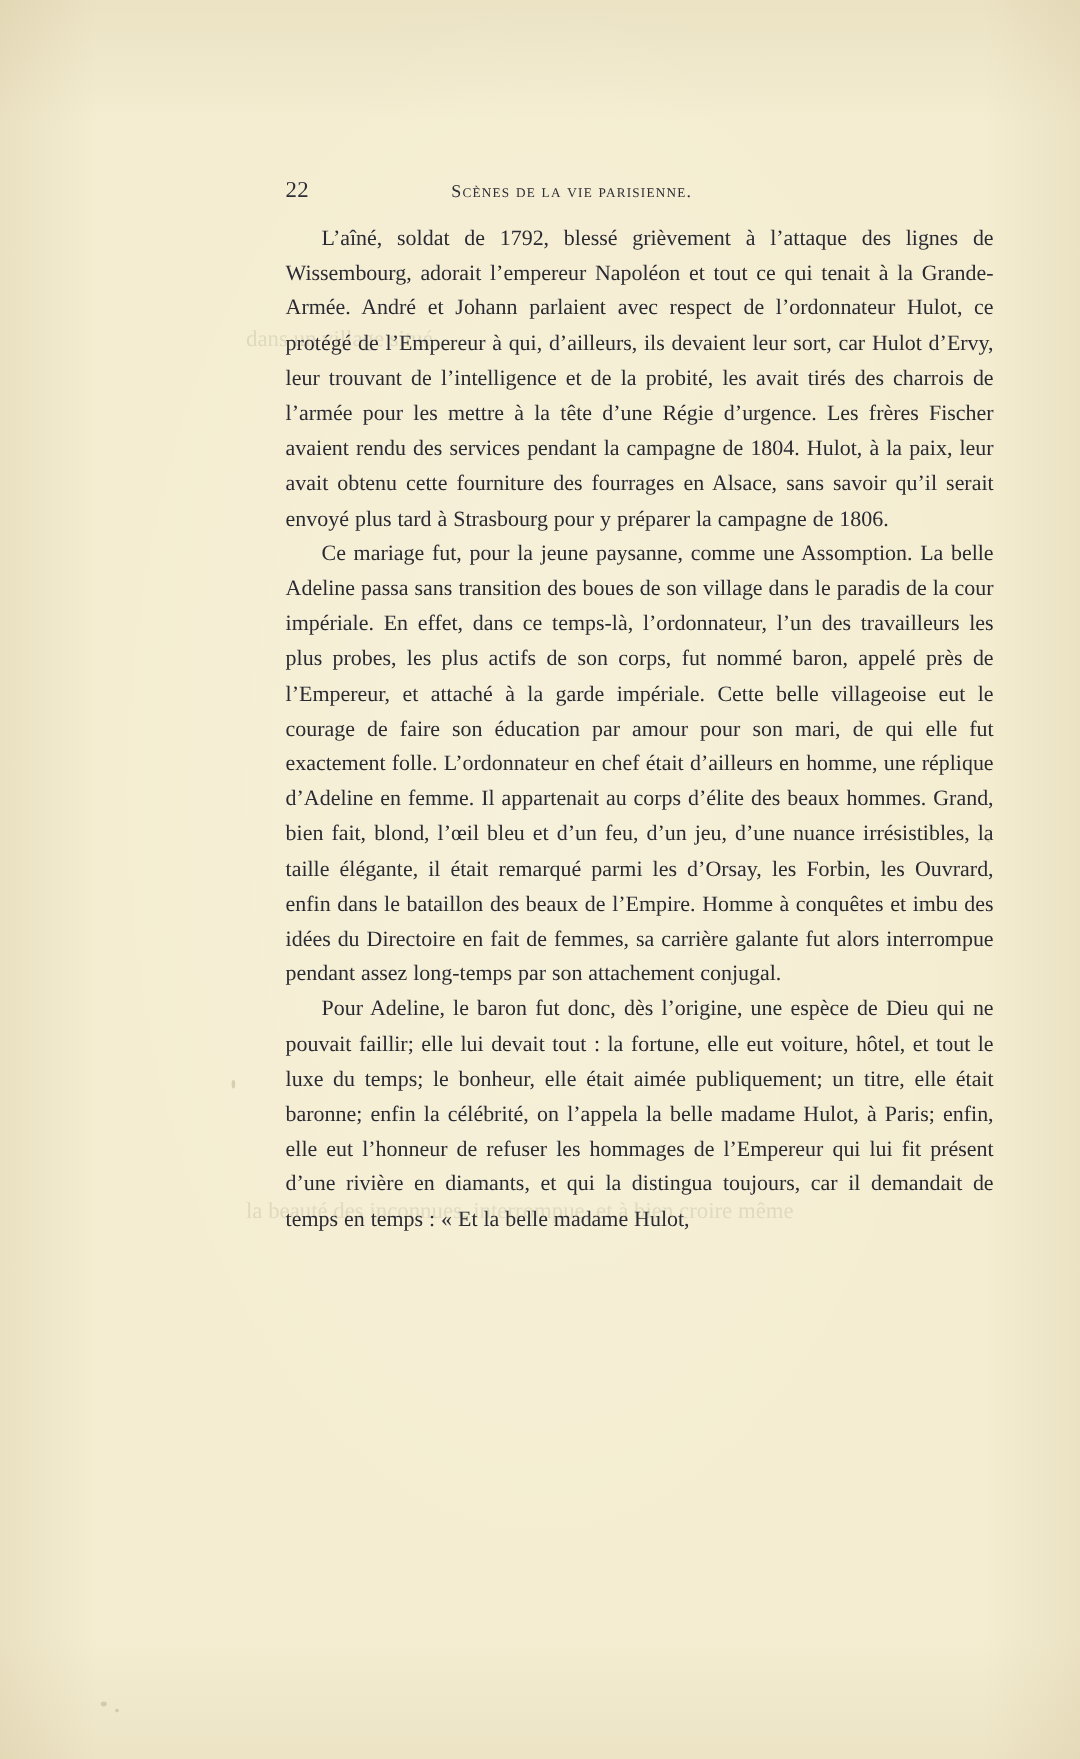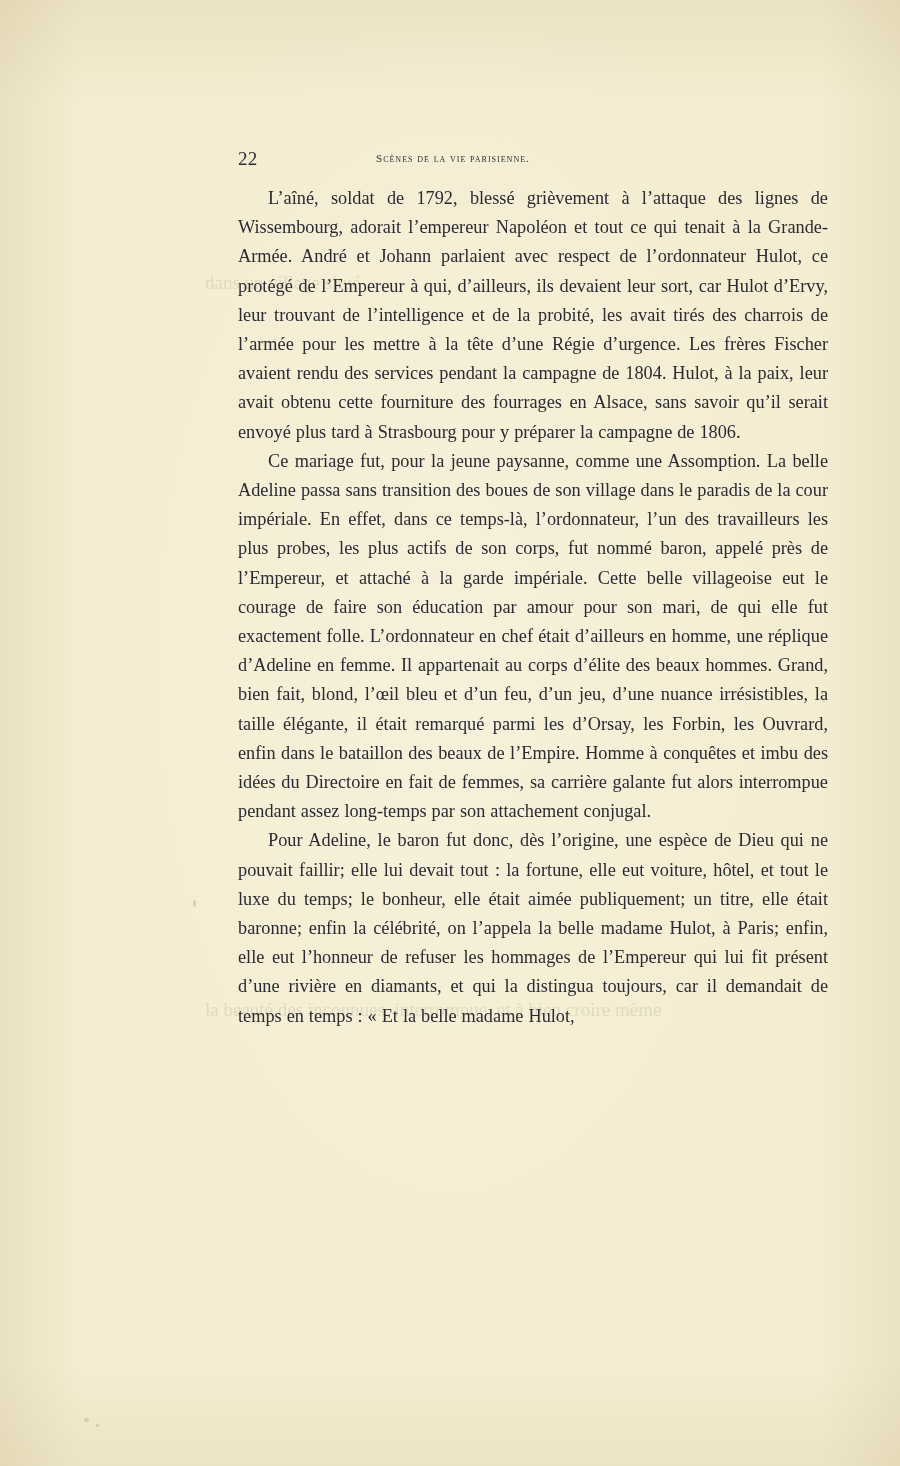--- a/index.html
+++ b/index.html
@@ -50,21 +50,21 @@
     left: 0;
     top: 0;
     font-size: 19px;
     letter-spacing: 0.3px;
     color: #2d2d35;
   }
   .head-title {
     position: absolute;
     left: 138px;
     top: 4px;
-    font-size: 11px;
+    font-size: 15px;
     letter-spacing: 1.0px;
     font-variant: small-caps;
     text-transform: lowercase;
     color: #2d2d35;
   }
   .head-title::first-letter {
     text-transform: uppercase;
   }
   p {
     margin: 0;

